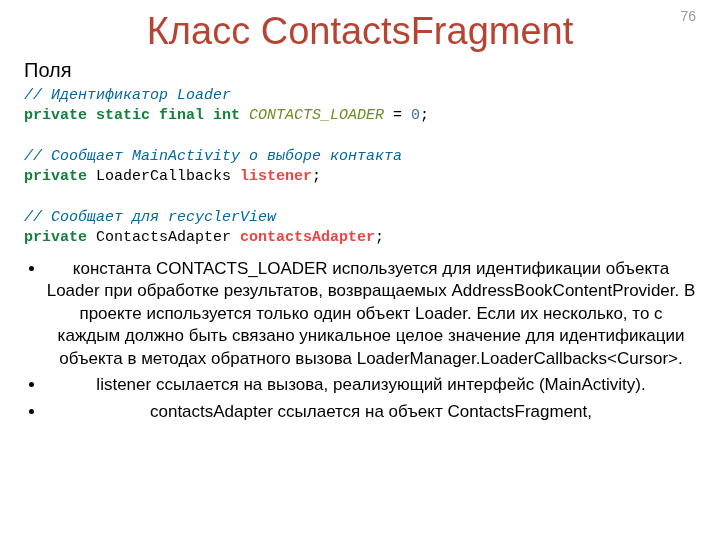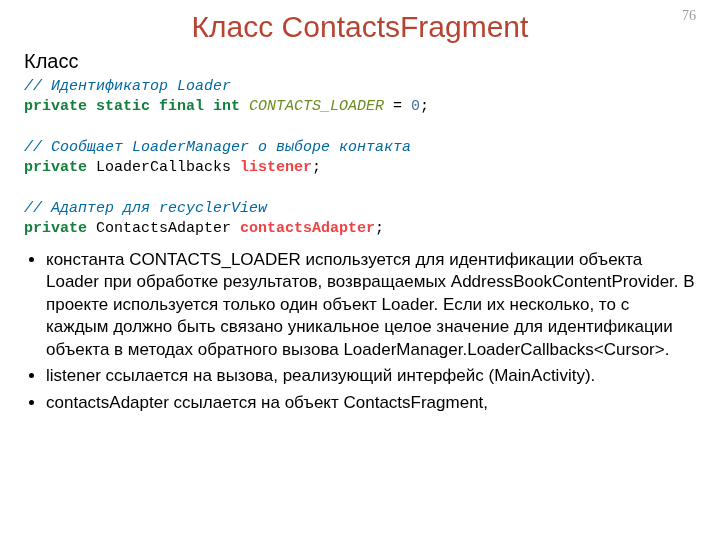--- a/index.html
+++ b/index.html
@@ -19,25 +19,24 @@
     position: relative;
     padding: 10px 24px 0 24px;
     box-sizing: border-box;
   }
   .page-num {
     position: absolute;
     top: 8px;
     right: 24px;
     font-size: 14px;
     color: #9a9a9a;
-    font-family: Liberation Serif, serif;
   }
   .title {
     text-align: center;
-    font-size: 30px;
+    font-size: 38px;
     color: #b74432;
     margin: 0 0 6px 0;
     font-weight: normal;
   }
   .subheading {
     font-size: 20px;
     color: #000;
     margin: 0 0 4px 0;
   }
   .code {
@@ -52,40 +51,41 @@
   .c-type    { color: #000; }
   .c-ident   { color: #6b8e23; font-style: italic; font-weight: normal; }
   .c-ident2  { color: #ef4444; font-weight: bold; }
   .c-num     { color: #3b6fa0; }
   .c-punct   { color: #000; }
   ul.bullets {
     margin: 4px 0 4px 0;
     padding-left: 22px;
     font-size: 17px;
     line-height: 1.32;
+    text-align: center;
   }
   ul.bullets li {
     margin-bottom: 4px;
   }
 </style>
 </head>
 <body>
 
 <div class="slide">
   <div class="page-num">76</div>
   <h1 class="title">Класс ContactsFragment</h1>
-  <div class="subheading">Класс</div>
+  <div class="subheading">Поля</div>
 
   <div class="code"><span class="c-comment">// Идентификатор Loader</span>
 <span class="c-key">private static final int</span><span class="c-ident"> CONTACTS_LOADER</span><span class="c-punct"> = </span><span class="c-num">0</span><span class="c-punct">;</span>
 
-<span class="c-comment">// Сообщает LoaderManager о выборе контакта</span>
+<span class="c-comment">// Сообщает MainActivity о выборе контакта</span>
 <span class="c-key">private</span><span class="c-type"> LoaderCallbacks </span><span class="c-ident2">listener</span><span class="c-punct">;</span>
 
-<span class="c-comment">// Адаптер для recyclerView</span>
+<span class="c-comment">// Сообщает для recyclerView</span>
 <span class="c-key">private</span><span class="c-type"> ContactsAdapter </span><span class="c-ident2">contactsAdapter</span><span class="c-punct">;</span></div>
 
   <ul class="bullets">
     <li>константа CONTACTS_LOADER используется для идентификации объекта Loader при обработке результатов, возвращаемых AddressBookContentProvider. В проекте используется только один объект Loader. Если их несколько, то с каждым должно быть связано уникальное целое значение для идентификации объекта в методах обратного вызова LoaderManager.LoaderCallbacks&lt;Cursor&gt;.</li>
     <li>listener ссылается на вызова, реализующий интерфейс (MainActivity).</li>
     <li>contactsAdapter ссылается на объект ContactsFragment,</li>
   </ul>
 </div>
 
 </body></html>

